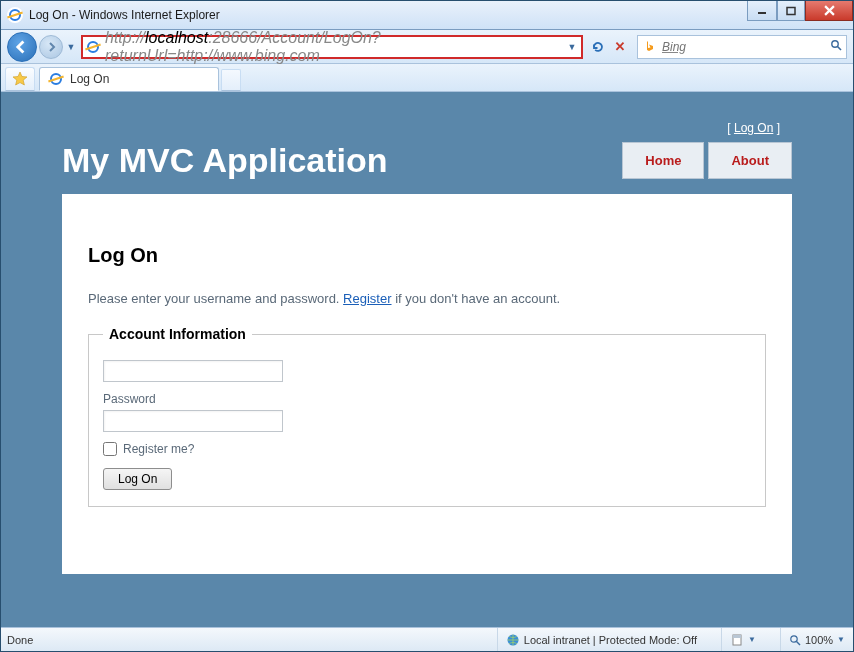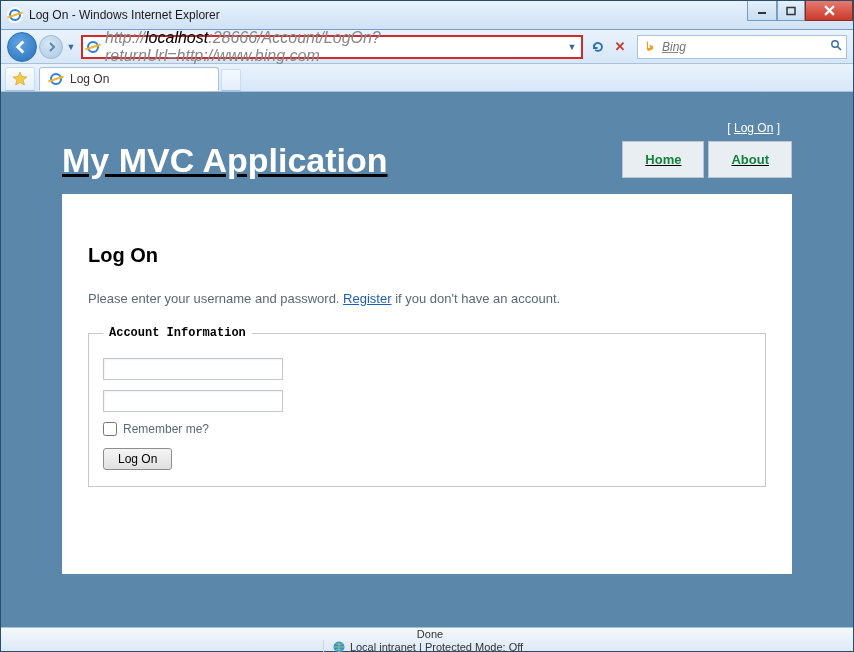--- a/index.html
+++ b/index.html
@@ -43,41 +43,41 @@
 .tab .ie-icon { width: 16px; height: 16px; margin-right: 6px; }
 .tab-label { font-size: 12px; color: #333; }
 .newtab { width: 20px; height: 22px; border: 1px solid #c8ddf3; background: linear-gradient(#f4f9fe, #e4effb); margin-left: 2px; border-radius: 2px 2px 0 0; border-bottom: 1px solid #a9c2dc; }
 
 
 .viewport { flex: 1; background: #5a87aa; overflow: auto; padding: 17px; }
 .page { background: #5a87aa; min-height: 100%; padding: 0; }
 .page-inner { max-width: 854px; margin: 0; }
 .top-link { text-align: right; padding: 12px 56px 0 0; color: #fff; font-size: 12px; }
 .top-link a { color: #fff; }
-.app-header { padding: 6px 44px 14px 44px; display: flex; align-items: flex-start; justify-content: space-between; text-decoration: underline; }
+.app-header { padding: 6px 44px 14px 44px; display: flex; align-items: center; justify-content: space-between; }
 .app-title { color: #fff; font-size: 34px; font-weight: bold; font-family: Arial, sans-serif; }
 .navtabs { display: flex; gap: 4px; }
-.navtab { background: #e9eef3; color: #15803d; font-weight: bold; font-size: 13px; padding: 10px 22px; text-decoration: none; border: 1px solid #b8c6d4; }
+.navtab { background: #e9eef3; color: #b91c1c; font-weight: bold; font-size: 13px; padding: 10px 22px; text-decoration: none; border: 1px solid #b8c6d4; }
 .content-card { background: #fff; margin: 0 44px; padding: 50px 26px 40px 26px; font-family: Verdana, Geneva, sans-serif; font-size: 13px; min-height: 380px; }
 .content-card h2 { font-family: Arial, sans-serif; font-size: 20px; margin-bottom: 24px; color: #000; }
 .instruct { color: #5a6978; margin-bottom: 20px; }
 .instruct a { color: #1b5fb8; }
 fieldset { border: 1px solid #c8c8c8; padding: 18px 14px 16px 14px; }
-legend { font-weight: bold; font-family: Liberation Mono, monospace; padding: 0 6px; font-size: 12px; }
+legend { font-weight: bold; font-family: Liberation Sans, sans-serif; padding: 0 6px; font-size: 14px; }
 .form-row { margin-bottom: 10px; }
 .form-row label { display: block; color: #5a6978; font-size: 12px; margin-bottom: 4px; }
 .text-input { width: 180px; height: 22px; border: 1px solid #c0c6cc; background: #fff; padding: 0 4px; box-shadow: inset 1px 1px 2px rgba(0,0,0,0.05); }
 .checkbox-row { display: flex; align-items: center; gap: 6px; margin: 10px 0 12px 0; color: #5a6978; font-size: 12px; }
 .checkbox-row input { width: 14px; height: 14px; }
 .submit-btn { padding: 3px 14px; background: linear-gradient(#f5f5f5, #e0e0e0); border: 1px solid #8d8d8d; border-radius: 3px; font-size: 12px; }
 
 
-.statusbar { height: 24px; background: linear-gradient(#f4f8fc, #dde9f5); border-top: 1px solid #a9c2dc; display: flex; align-items: center; font-size: 11px; color: #333; flex-direction: column; }
+.statusbar { height: 24px; background: linear-gradient(#f4f8fc, #dde9f5); border-top: 1px solid #a9c2dc; display: flex; align-items: center; font-size: 11px; color: #333; }
 .status-left { flex: 1; padding-left: 6px; }
-.status-seg { border-left: 1px solid #c8d8e8; height: 100%; display: flex; align-items: center; padding: 0 8px; gap: 4px; }
+.status-seg { border-left: 1px solid #c8d8e8; height: 100%; display: flex; align-items: center; padding: 0 8px; gap: 4px; margin-left: 16px; }
 .zone-icon { width: 14px; height: 14px; }
 
 
 .ie-icon { display: inline-block; border-radius: 50%; background: #fff; position: relative; }
 .ie-icon::before { content: ""; position: absolute; inset: 2px; border: 2px solid #2a7de1; border-radius: 50%; }
 .ie-icon::after { content: ""; position: absolute; left: 0; right: 0; top: 45%; height: 2px; background: #f5b52e; transform: rotate(-18deg); }
 </style>
 </head>
 <body>
 
@@ -178,25 +178,26 @@
           <h2>Log On</h2>
           <p class="instruct">
             <span>Please enter your username and password. </span><a href="#">Register</a><span> if you don't have an account.</span>
           </p>
           <fieldset>
             <legend>Account Information</legend>
             <div class="form-row">
               <input type="text" class="text-input" style="">
             </div>
             <div class="form-row">
+              <label>Password</label>
               <input type="password" class="text-input" style="">
             </div>
             <div class="checkbox-row">
               <input type="checkbox" style="">
-              <span>Remember me?</span>
+              <span>Register me?</span>
             </div>
             <button class="submit-btn">Log On</button>
           </fieldset>
         </div>
       </div>
     </div>
   </div>
 
   <div class="statusbar">
     <div class="status-left">Done</div>

